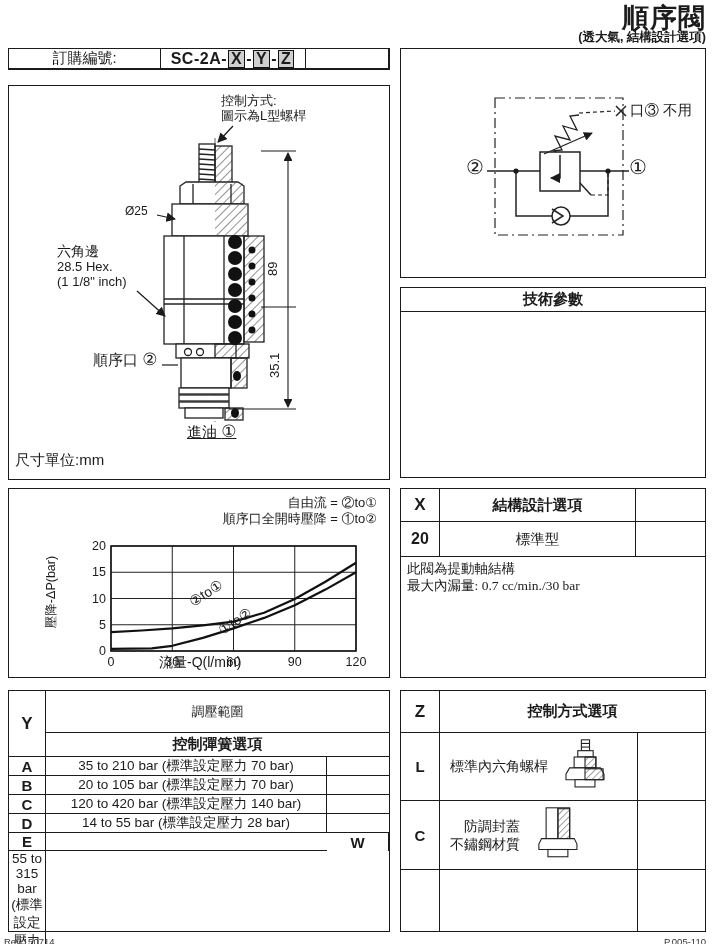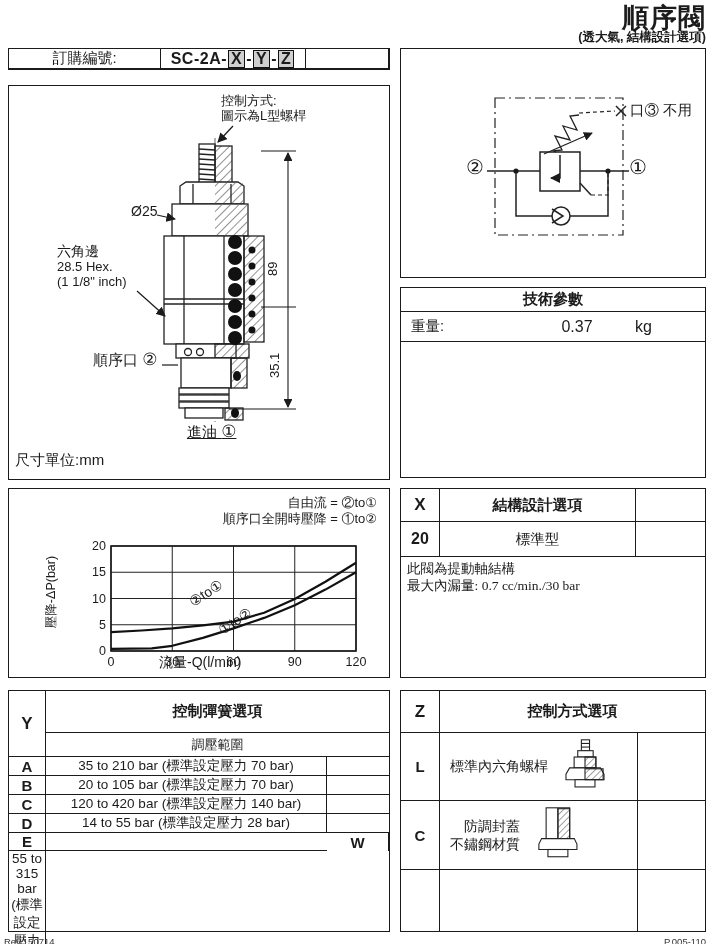--- a/index.html
+++ b/index.html
@@ -157,21 +157,21 @@
       <line x1="224" y1="40" x2="209" y2="56" marker-end="url(#m-arr)"></line>
       <line x1="148" y1="129" x2="166" y2="133" marker-end="url(#m-arr)"></line>
       <line x1="128" y1="205" x2="156" y2="230" marker-end="url(#m-arr)"></line>
       <line x1="153" y1="279" x2="169" y2="279"></line>
     </g>
   </svg>
   <div class="dlab" style="left:212px;top:7px;">
     <div>控制方式:</div>
     <div>圖示為L型螺桿</div>
   </div>
-  <div class="dlab" style="left:122px;top:118px;font-size:14px;">Ø25</div>
+  <div class="dlab" style="left:116px;top:118px;font-size:12px;">Ø25</div>
   <div class="dlab" style="left:48px;top:158px;">
     <div style="font-size:14px;">六角邊</div>
     <div>28.5  Hex.</div>
     <div>(1 1/8" inch)</div>
   </div>
   <div class="dlab" style="left:84px;top:266px;font-size:15px;"><span>順序口</span> <span class="big-num">②</span></div>
   <div class="dlab" style="left:178px;top:338px;font-size:15px;text-decoration:underline;"><span>進油</span> <span class="big-num">①</span></div>
   <div class="dlab" style="left:6px;top:366px;font-size:15px;">尺寸單位:mm</div>
 </div>
 
@@ -206,25 +206,20 @@
     <circle cx="115" cy="122" r="2.6" fill="#1b1b1b"></circle>
     <circle cx="207" cy="122" r="2.6" fill="#1b1b1b"></circle>
   </svg>
   <div class="dlab" style="left:65px;top:111px;font-size:20px;">②</div>
   <div class="dlab" style="left:228px;top:111px;font-size:20px;">①</div>
   <div class="dlab" style="left:229px;top:54px;font-size:14.5px;">口③ 不用</div>
 </div>
 
 <div class="box" style="left:400px;top:287px;width:306px;height:191px;">
   <div class="tech-hdr">技術參數</div>
-  <div class="tech-row" style="height:30px;">
-    <div class="lbl">重量:</div>
-    <div class="val">0.37</div>
-    <div class="unit">kg</div>
-  </div>
 </div>
 
 <div class="box" style="left:8px;top:488px;width:382px;height:190px;">
   <svg id="chart-svg" width="378" height="186" viewBox="0 0 378 186">
       <line x1="102" y1="162" x2="102" y2="57" stroke="#222" stroke-width="1"></line>
       <text x="102" y="177" font-size="12.5" text-anchor="middle" fill="#1b1b1b">0</text>
       <line x1="163.25" y1="162" x2="163.25" y2="57" stroke="#222" stroke-width="1"></line>
       <text x="163.25" y="177" font-size="12.5" text-anchor="middle" fill="#1b1b1b">30</text>
       <line x1="224.5" y1="162" x2="224.5" y2="57" stroke="#222" stroke-width="1"></line>
       <text x="224.5" y="177" font-size="12.5" text-anchor="middle" fill="#1b1b1b">60</text>
@@ -265,22 +260,22 @@
     <div class="c nr nb notecell" style="grid-column:1 / span 3;flex-direction:column;align-items:flex-start;">
       <div>此閥為提動軸結構</div>
       <div>最大內漏量: 0.7 cc/min./30 bar</div>
     </div>
   </div>
 </div>
 
 <div class="box" style="left:8px;top:690px;width:382px;height:242px;">
   <div class="g" style="grid-template-columns:37px 281px 1fr;grid-template-rows:42px 24px repeat(6,1fr);">
     <div class="c idcell" style="grid-row:1 / span 2;">Y</div>
+    <div class="c nr subhdr" style="grid-column:2 / span 2;">調壓範圍</div>
     <div class="c nr hdrcell" style="grid-column:2 / span 2;">控制彈簧選項</div>
-    <div class="c nr subhdr" style="grid-column:2 / span 2;">調壓範圍</div>
 
     <div class="c idcell" style="font-size:15px;">A</div>
     <div class="c desccell">35 to 210 bar  (標準設定壓力 70 bar)</div>
     <div class="c nr"></div>
 
     <div class="c idcell" style="font-size:15px;">B</div>
     <div class="c desccell">20 to 105 bar  (標準設定壓力 70 bar)</div>
     <div class="c nr"></div>
 
     <div class="c idcell" style="font-size:15px;">C</div>

